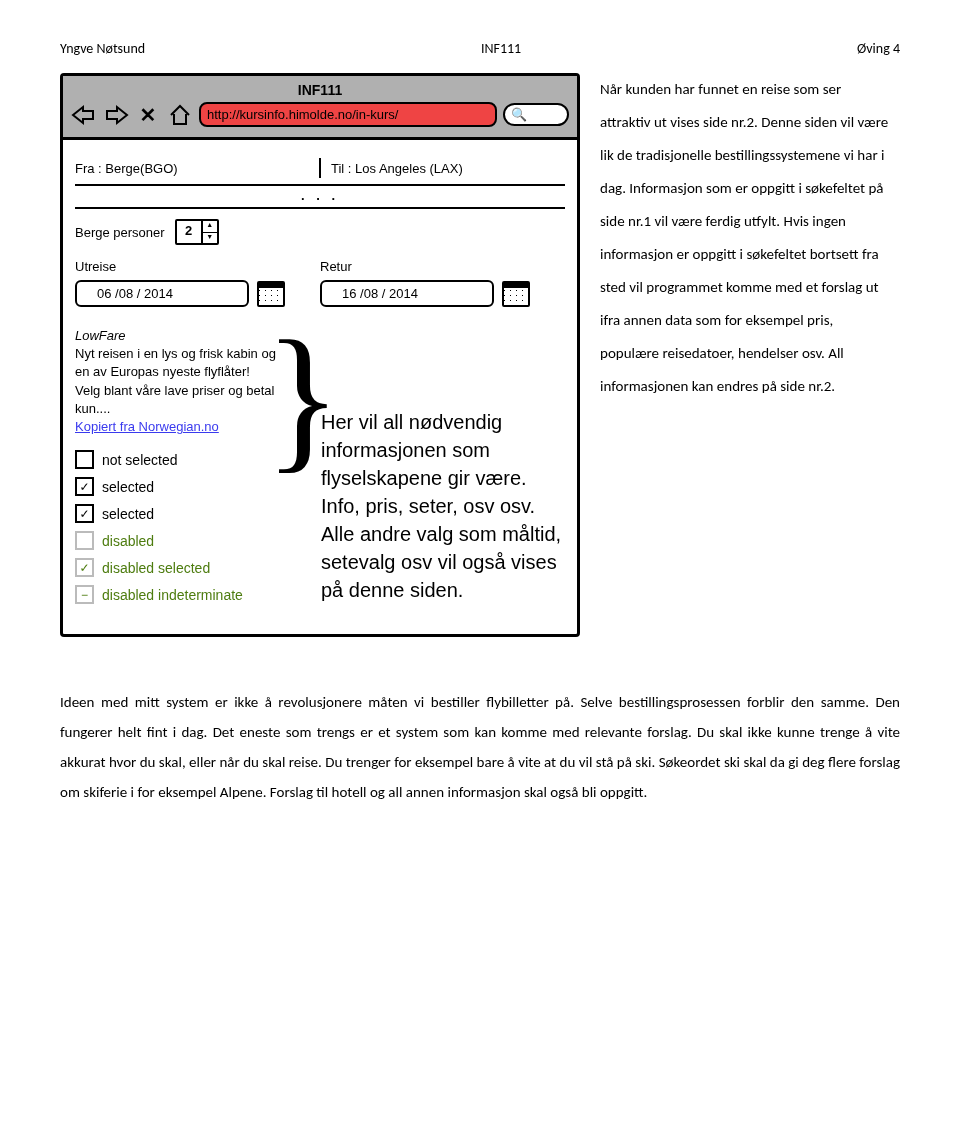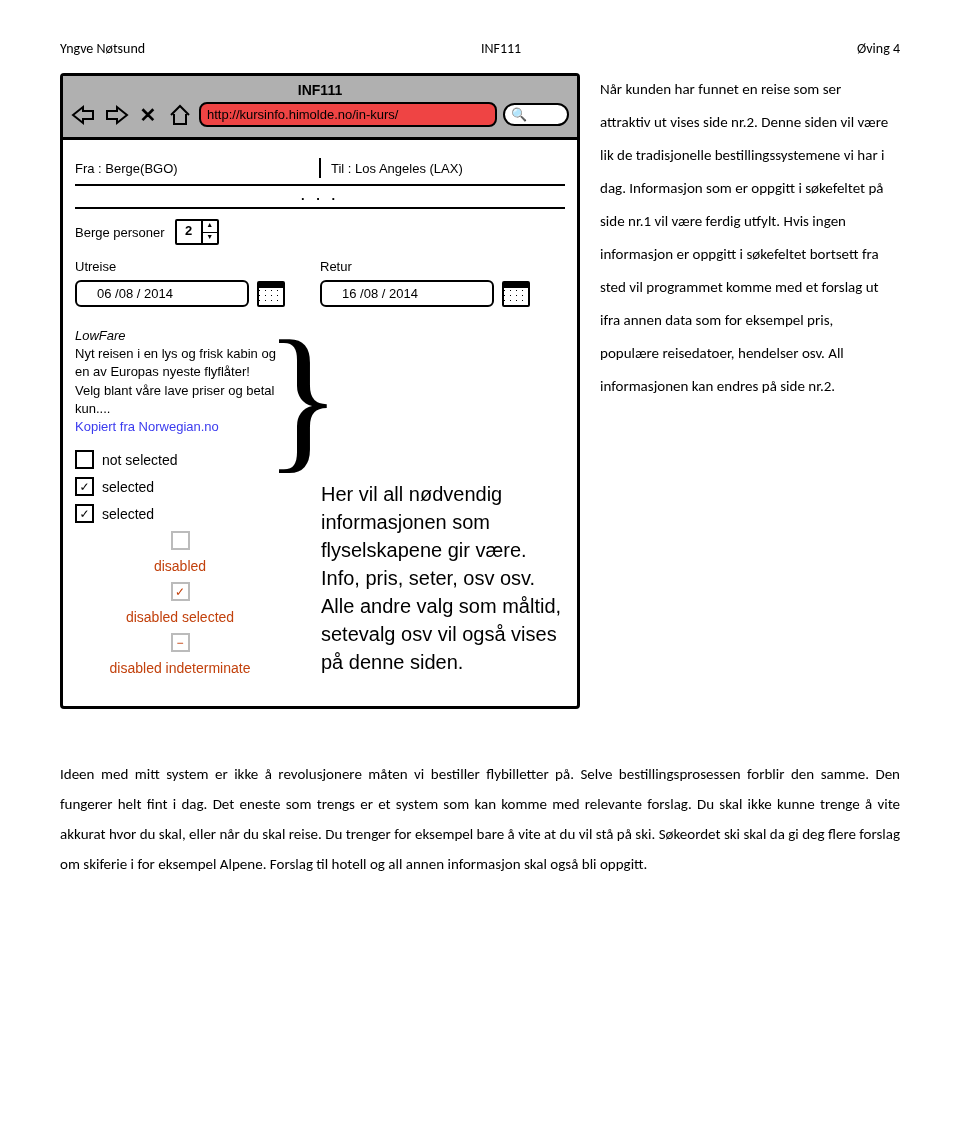--- a/index.html
+++ b/index.html
@@ -167,24 +167,24 @@
   }
   .lower-row {
     display: flex;
     gap: 8px;
     align-items: flex-end;
   }
   .left-col { flex: 0 0 210px; }
   .right-col { flex: 1; font-size: 20px; line-height: 1.4; }
   .fare-box { margin-bottom: 14px; font-size: 13px; line-height: 1.4; }
   .fare-title { font-style: italic; }
-  .fare-link { color: #3a3aee; }
+  .fare-link { color: #3a3aee; text-decoration: underline; }
   .cb-list { display: flex; flex-direction: column; gap: 8px; font-size: 14px; }
   .cb-row { display: flex; align-items: center; gap: 8px; color: #000; }
-  .cb-row.disabled { color: #c2410c; flex-direction: column; }
+  .cb-row.disabled { color: #4d7c0f; }
   .cb {
     width: 15px; height: 15px; border: 2px solid #000;
     display: inline-flex; align-items: center; justify-content: center;
     font-size: 12px; line-height: 1;
   }
   .cb.disabled { border-color: #bbb; }
   .brace {
     width: 20px;
     align-self: stretch;
     font-size: 160px;

